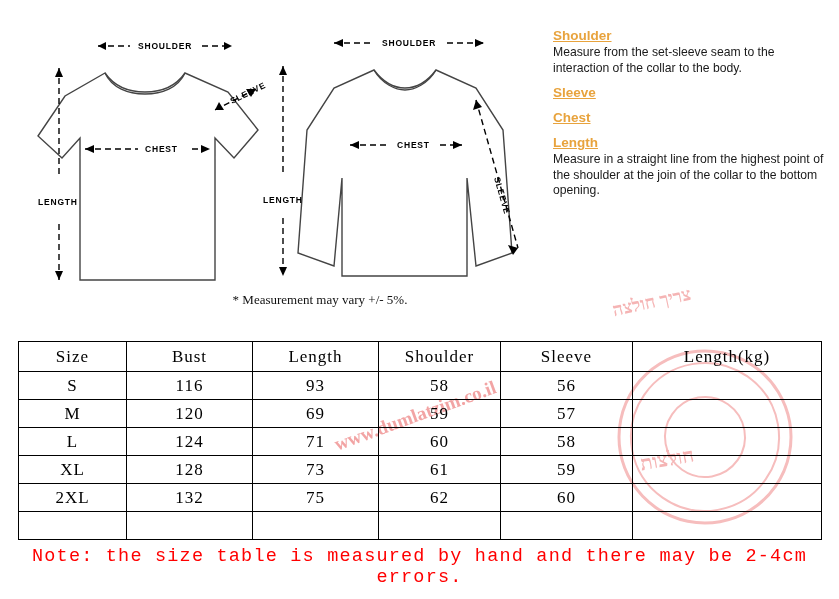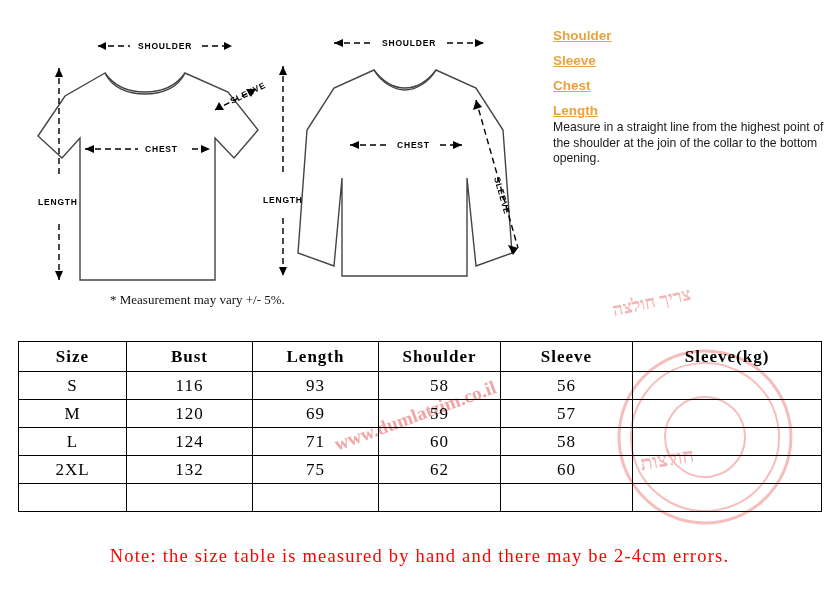--- a/index.html
+++ b/index.html
@@ -50,21 +50,21 @@
     font-size: 12.2px;
     line-height: 15.5px;
   }
 
   
   .measure-note {
     position: absolute;
     left: 110px;
     top: 292px;
     width: 420px;
-    text-align: left;
+    text-align: center;
     font-size: 13px;
     color: #111;
     font-family: "Liberation Serif", serif;
   }
 
   
   .size-table {
     position: absolute;
     left: 18px;
     top: 341px;
@@ -78,40 +78,40 @@
     height: 28px;
     text-align: center;
     font-family: "Liberation Serif", serif;
     font-size: 17px;
     color: #000;
     letter-spacing: 1px;
     padding: 0;
     background: transparent;
   }
   .size-table th {
-    font-weight: bold;
+    font-weight: normal;
     font-size: 17px;
     height: 30px;
   }
   .col-size   { width: 108px; }
   .col-bust   { width: 126px; }
   .col-length { width: 126px; }
   .col-shoulder { width: 122px; }
   .col-sleeve { width: 132px; }
   .col-weight { width: 189px; }
 
   
   .bottom-note {
     position: absolute;
     left: 0;
     top: 546px;
     width: 839px;
     text-align: center;
     color: #ff0000;
-    font-family: Liberation Serif, serif;
+    font-family: Liberation Mono, monospace;
     font-size: 18.5px;
     letter-spacing: 1.2px;
   }
   .wm-url {
     position: absolute;
     left: 330px;
     top: 405px;
     transform: rotate(-20deg);
     color: #f2a0a0;
     font-size: 19px;
@@ -245,20 +245,21 @@
           <polygon points="21,48 17,57 25,57" fill="#000" stroke="none"></polygon>
           <polygon points="21,258 17,249 25,249" fill="#000" stroke="none"></polygon>
         </g>
         <text class="lbl" x="1" y="185">LENGTH</text>
       </svg>
     </div>
 
     <div class="legend">
       <div class="legend-block">
         <div class="legend-title">Shoulder</div>
+        <div class="legend-text">Measure from the set-sleeve seam to the interaction of the collar to the body.</div>
       </div>
       <div class="legend-block">
         <div class="legend-title">Sleeve</div>
       </div>
       <div class="legend-block">
         <div class="legend-title">Chest</div>
       </div>
       <div class="legend-block">
         <div class="legend-title">Length</div>
         <div class="legend-text">Measure in a straight line from the highest point of the shoulder at the join of the collar to the bottom opening.</div>
@@ -282,21 +283,21 @@
   <div class="wm-heb2">חולצות</div>
 
   <table class="size-table">
     <thead>
       <tr>
         <th class="col-size">Size</th>
         <th class="col-bust">Bust</th>
         <th class="col-length">Length</th>
         <th class="col-shoulder">Shoulder</th>
         <th class="col-sleeve">Sleeve</th>
-        <th class="col-weight">Sleeve(kg)</th>
+        <th class="col-weight">Length(kg)</th>
       </tr>
     </thead>
     <tbody>
       <tr>
         <td>S</td>
         <td>116</td>
         <td>93</td>
         <td>58</td>
         <td>56</td>
         <td></td>
@@ -311,20 +312,28 @@
       </tr>
       <tr>
         <td>L</td>
         <td>124</td>
         <td>71</td>
         <td>60</td>
         <td>58</td>
         <td></td>
       </tr>
       <tr>
+        <td>XL</td>
+        <td>128</td>
+        <td>73</td>
+        <td>61</td>
+        <td>59</td>
+        <td></td>
+      </tr>
+      <tr>
         <td>2XL</td>
         <td>132</td>
         <td>75</td>
         <td>62</td>
         <td>60</td>
         <td></td>
       </tr>
       <tr>
         <td></td>
         <td></td>

